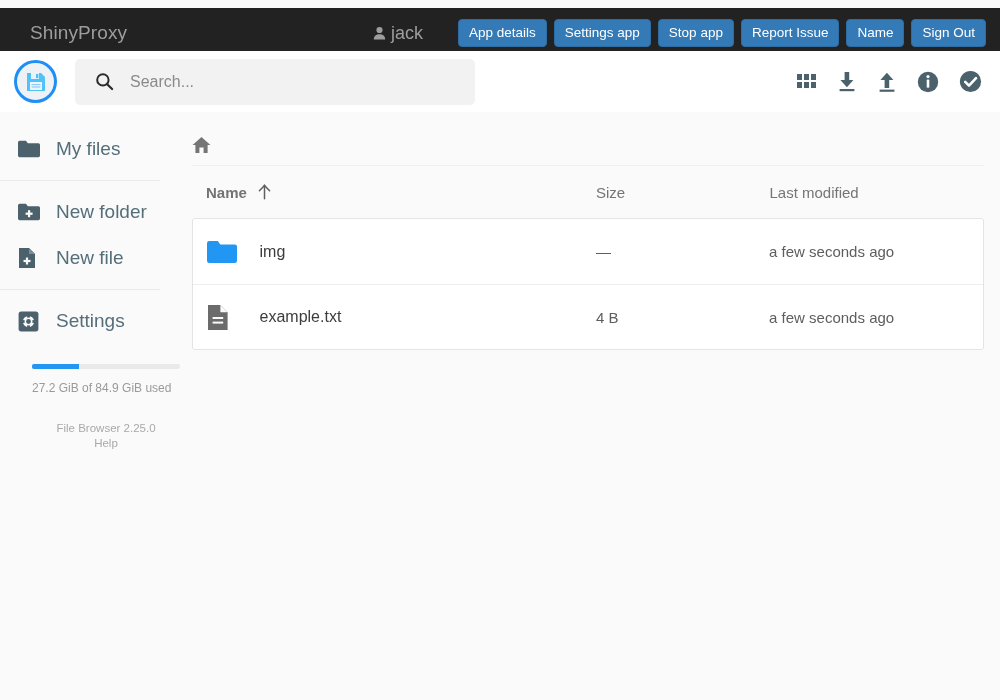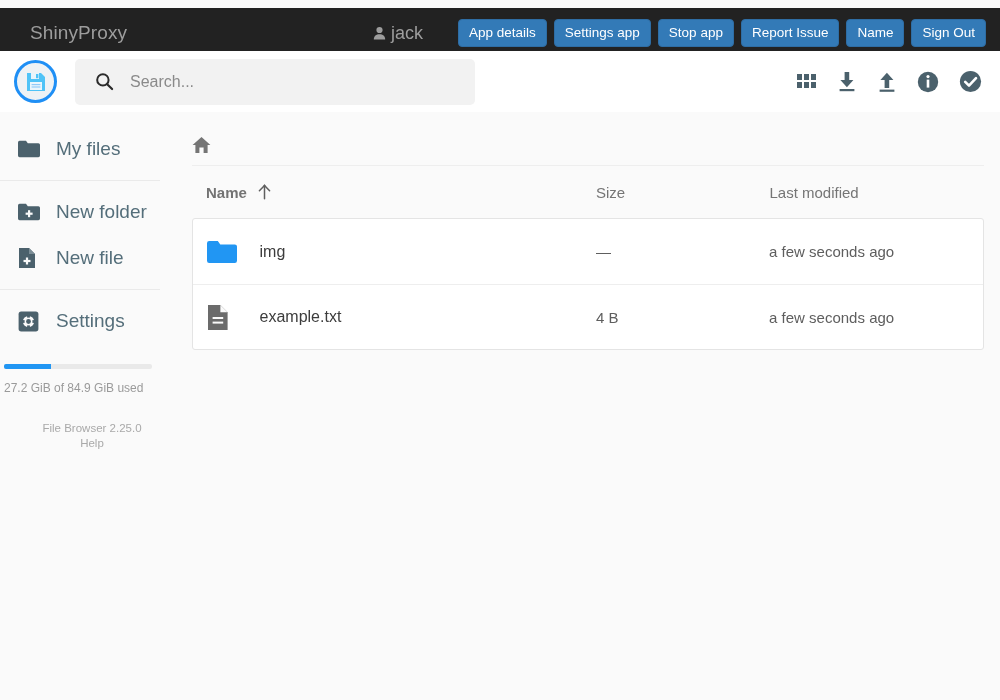--- a/index.html
+++ b/index.html
@@ -111,21 +111,21 @@
     font-size: 19px;
     cursor: pointer;
   }
   .side-item .s-icon { width: 26px; display:flex; align-items:center; margin-right: 12px; }
   .side-divider {
     height: 1px; background: #eaeaea;
     width: 160px; margin: 8px 0 8px 0;
   }
   .usage {
     margin-top: 20px;
-    padding-left: 4px;
+    padding-left: 32px;
   }
   .usage-track {
     width: 148px; height: 5px;
     background: #e9e9e9; border-radius: 2px;
     overflow: hidden;
   }
   .usage-fill { height: 5px; background: #2196f3; width: 32%; }
   .usage-text {
     margin-top: 12px;
     font-size: 12px;

